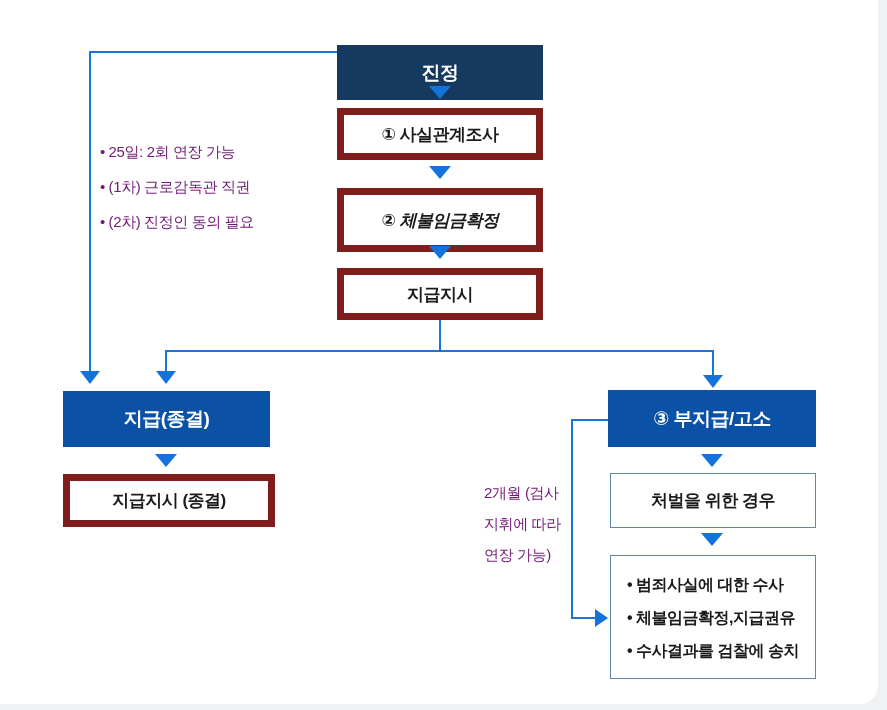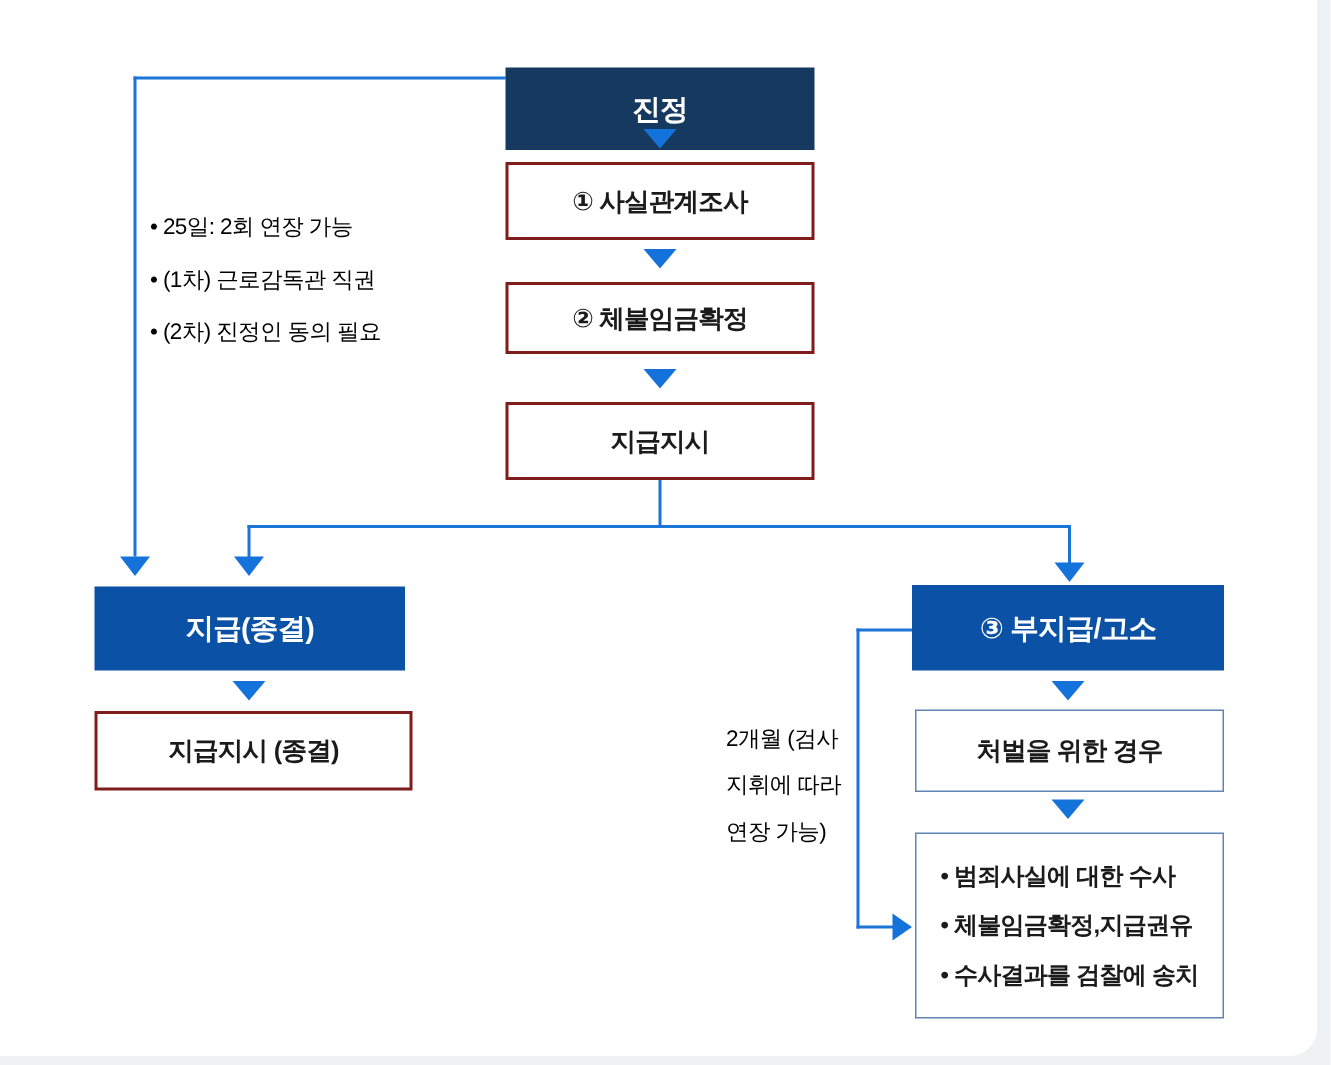--- a/index.html
+++ b/index.html
@@ -19,21 +19,21 @@
   .abs{position:absolute;}
   
   .box{
     display:flex;align-items:center;justify-content:center;
     box-sizing:border-box;
     font-weight:700;
     letter-spacing:-0.5px;
   }
   .box-navy{background:#16395F;color:#ffffff;font-size:19px;margin-top:20px;}
   .box-blue{background:#0B51A5;color:#ffffff;font-size:19px;}
-  .box-outline{background:#ffffff;border:2px solid #7f1d1d;color:#1b1b1b;font-size:17px;}
+  .box-outline{background:#ffffff;border:7px solid #7f1d1d;color:#1b1b1b;font-size:17px;}
   .box-outline-blue{background:#ffffff;border:1px solid #5F85B5;color:#1b1b1b;font-size:17px;}
   
   .hline,.vline{background:#1B74D8;}
   .hline{height:2px;}
   .vline{width:2px;}
   
   .tri-down{
     width:0;height:0;
     border-left:11px solid transparent;
     border-right:11px solid transparent;
@@ -46,21 +46,21 @@
     border-top:13px solid #1473DB;
   }
   .tri-right{
     width:0;height:0;
     border-top:9px solid transparent;
     border-bottom:9px solid transparent;
     border-left:13px solid #1473DB;
   }
   
   .note{
-    color:#000000;font-size:15px;letter-spacing:-0.4px;
+    color:#701a75;font-size:15px;letter-spacing:-0.4px;
   }
   .note div{white-space:nowrap;}
   .left-note div{line-height:35px;}
   .duration-note div{line-height:31px;}
   
   .invest{
     flex-direction:column;align-items:flex-start;justify-content:center;
     padding-left:16px;font-size:16px;
   }
   .invest div{line-height:33px;white-space:nowrap;letter-spacing:-0.5px;}
@@ -79,21 +79,21 @@
   </div>
 
   <div class="abs tri-down" style="left:429px;top:86px;"></div>
 
   <div class="abs box box-outline" style="left:337px;top:108px;width:206px;height:52px;">
     <span>① 사실관계조사</span>
   </div>
 
   <div class="abs tri-down" style="left:429px;top:166px;"></div>
 
-  <div class="abs box box-outline" style="left:337px;top:188px;width:206px;height:48px;">
+  <div class="abs box box-outline" style="left:337px;top:188px;width:206px;height:64px;font-style:italic;">
     <span>② 체불임금확정</span>
   </div>
 
   <div class="abs tri-down" style="left:429px;top:246px;"></div>
 
   <div class="abs box box-outline" style="left:337px;top:268px;width:206px;height:52px;">
     <span>지급지시</span>
   </div>
 
   <div class="abs note left-note" style="left:100px;top:134px;">

